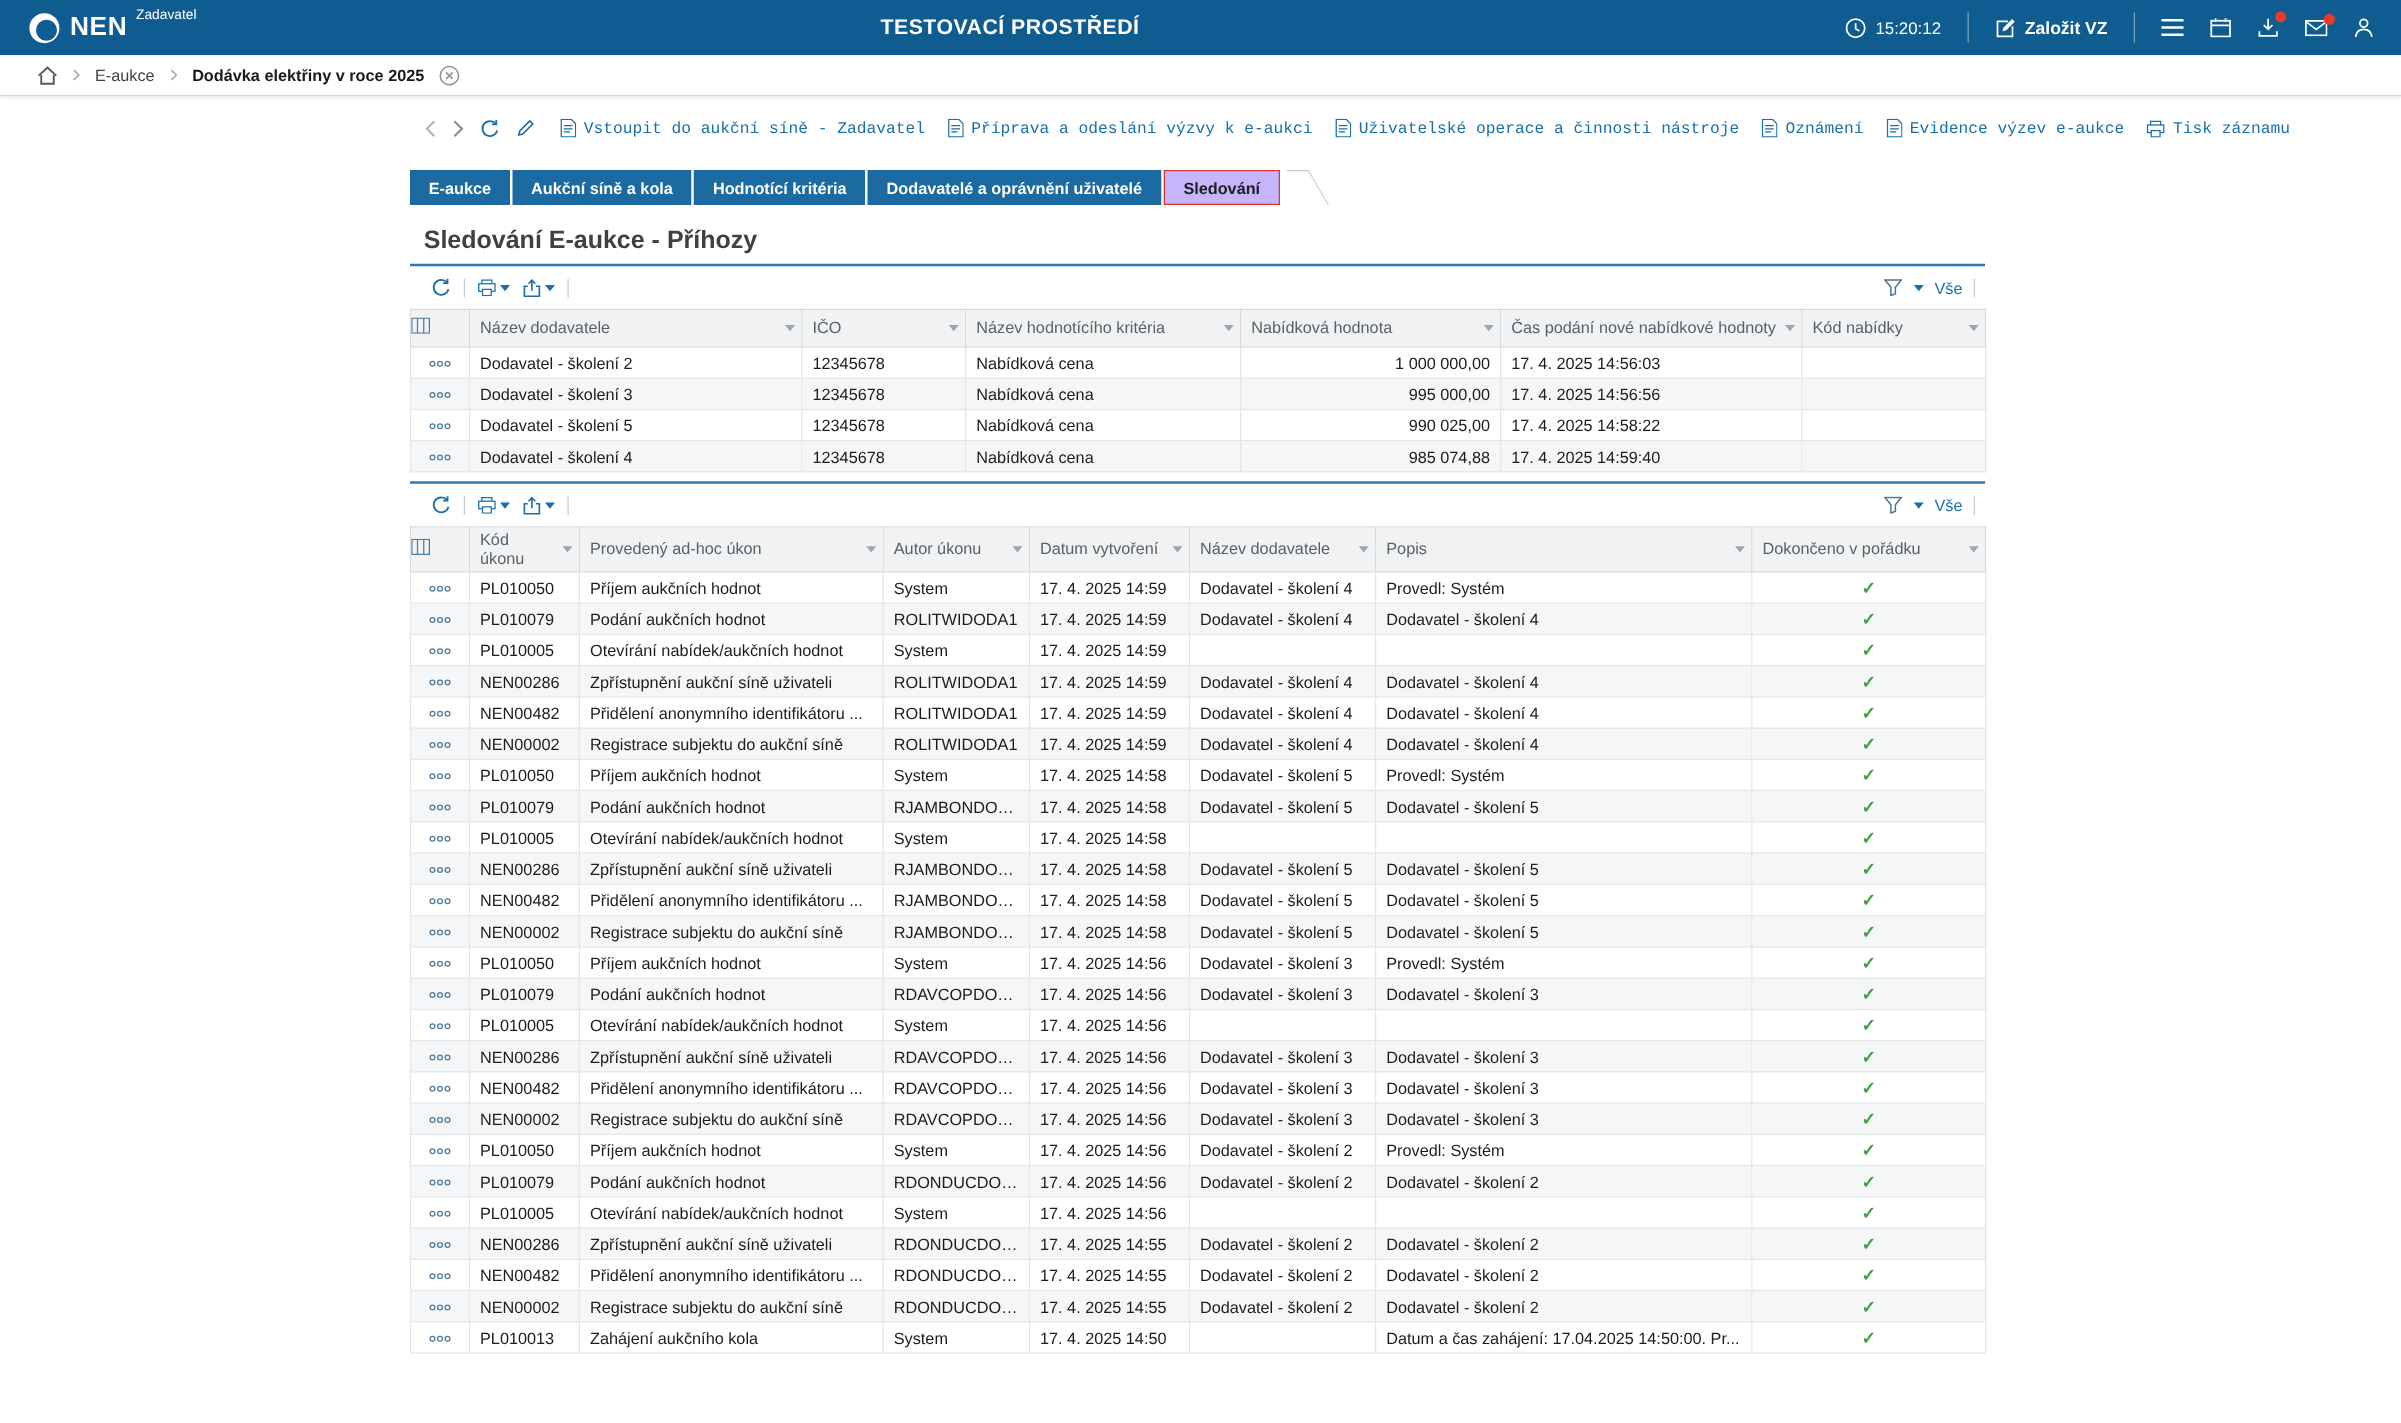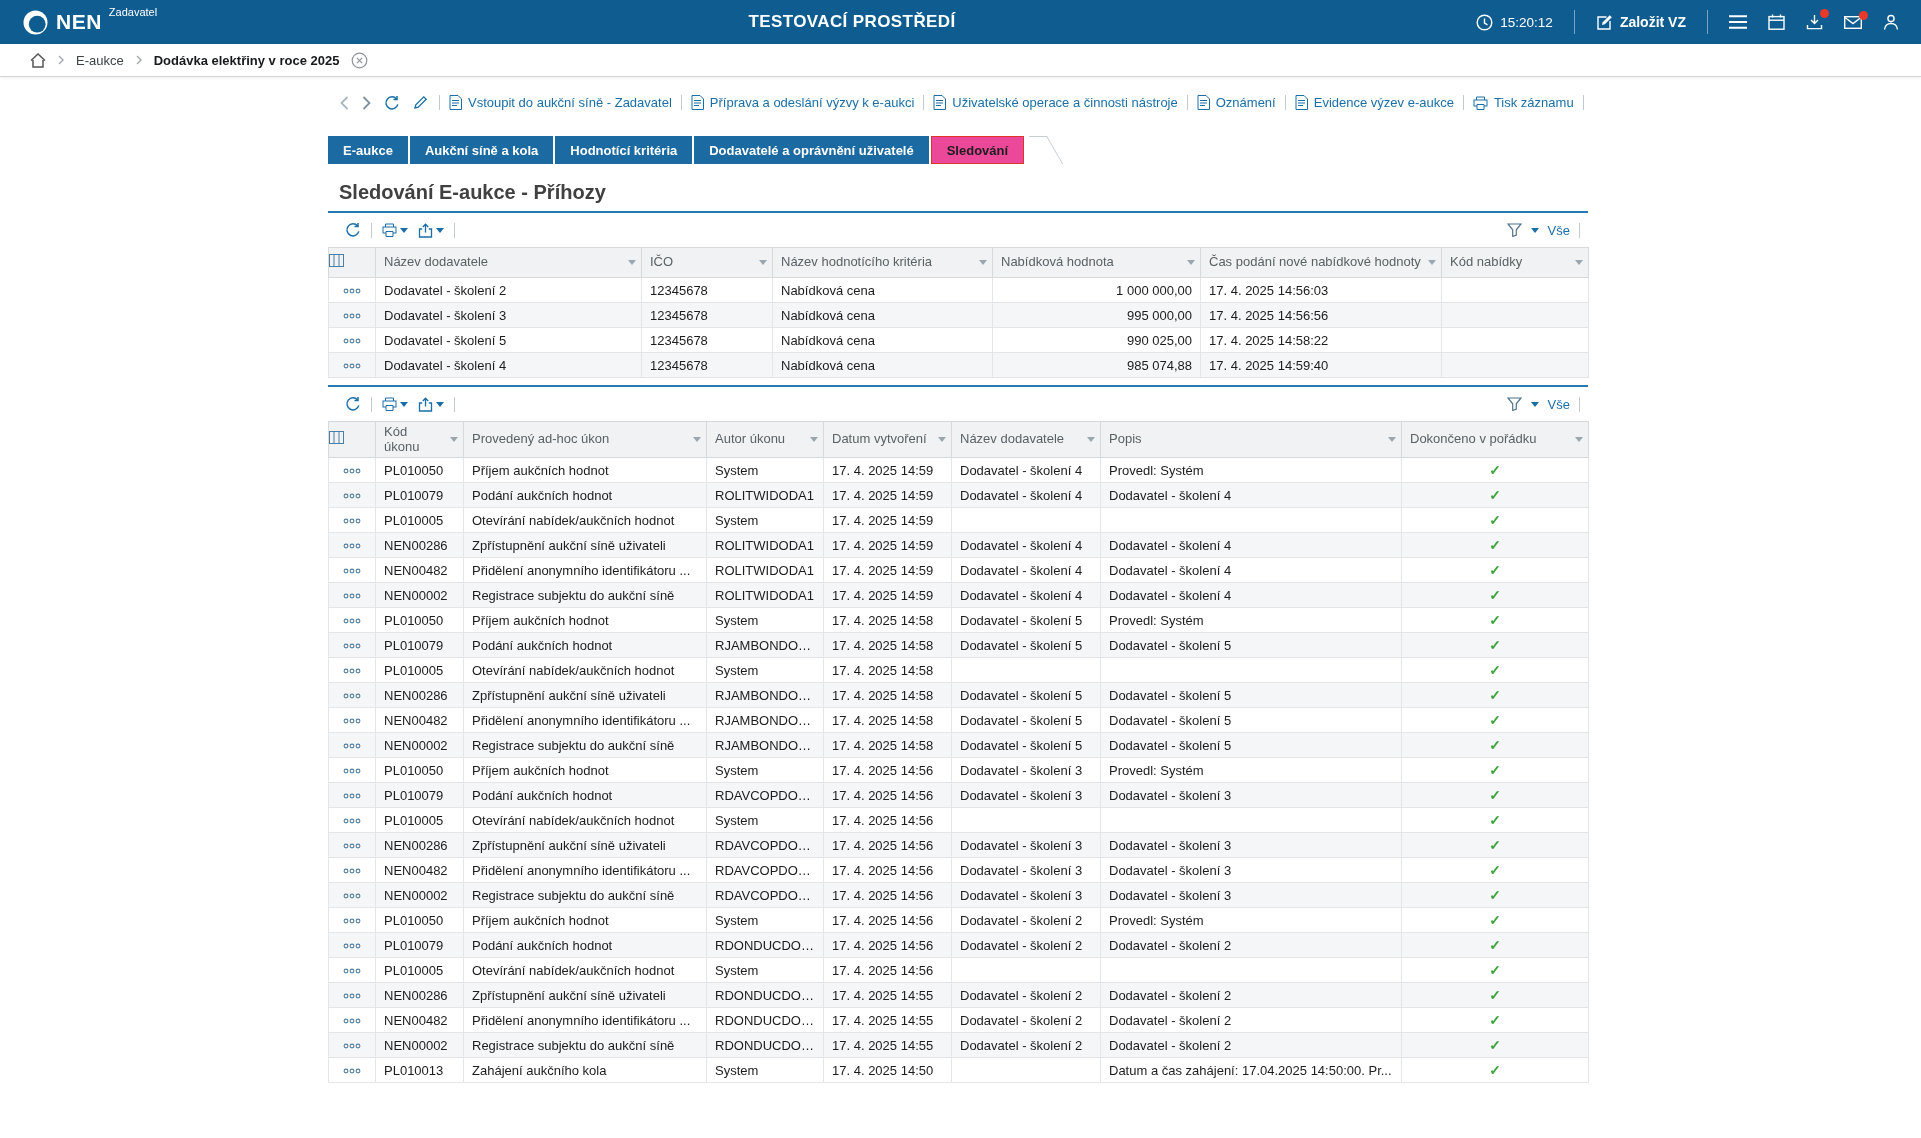--- a/index.html
+++ b/index.html
@@ -4,43 +4,43 @@
 <style>
   * { margin:0; padding:0; box-sizing:border-box; }
   html,body { width:1921px; height:1138px; background:#fff; overflow:hidden;
     font-family:"Liberation Sans", sans-serif; color:#222; }
   
   .topbar { position:relative; height:44px; background:#0e5c90; display:flex; align-items:center;
     color:#fff; padding:0 22px 0 22px; }
   .brand { display:flex; align-items:center; gap:7px; cursor:pointer; }
   .brand-name { font-size:21px; font-weight:bold; letter-spacing:.5px; }
   .brand-sub { font-size:11px; align-self:flex-end; margin-bottom:20px; }
-  .env-title { position:absolute; left:852px; transform:translateX(-50%); font-size:17px; font-weight:bold; letter-spacing:.4px; }
+  .env-title { position:absolute; left:808px; transform:translateX(-50%); font-size:17px; font-weight:bold; letter-spacing:.4px; }
   .topbar-right { margin-left:auto; display:flex; align-items:center; gap:21px; }
   .tb-group { display:flex; align-items:center; gap:7px; font-size:13.5px; }
   .tb-bold { font-weight:bold; font-size:14px; cursor:pointer; }
   .tb-sep { width:1px; height:24px; background:rgba(255,255,255,.45); }
   .badge-wrap { position:relative; display:flex; cursor:pointer; }
   .badge { position:absolute; top:-5px; right:-6px; width:9px; height:9px; border-radius:50%; background:#e8392b; }
   .tb-icon { display:flex; cursor:pointer; }
   
   .breadcrumb { height:33px; background:#fff; border-bottom:1px solid #d4d4d4; box-shadow:0 1px 3px rgba(0,0,0,.07);
     display:flex; align-items:center; gap:12px; padding-left:30px; font-size:13px; color:#3c4247; }
   .crumb-current { font-weight:bold; color:#17191b; }
   
   .content { margin-left:328px; width:1260px; }
   .cmd-row { margin-top:12px; height:27px; display:flex; align-items:center; gap:9px; padding-left:10px; font-size:13px; }
-  .cmd-link { display:flex; align-items:center; gap:6px; color:#1a6fa8; cursor:pointer; white-space:nowrap; }
+  .cmd-link { display:flex; align-items:center; gap:6px; color:#1a6fa8; cursor:pointer; white-space:nowrap;font-family:Liberation Mono, monospace; }
   .vsep { width:1px; height:15px; background:#c4cbd0; }
   .nav-btn { display:flex; cursor:pointer; padding:0 2px; }
   
   .tabs { margin-top:20px; display:flex; height:28px; }
   .tab { background:#1b6aa2; color:#fff; font-weight:bold; font-size:13px; padding:0 15px;
     display:flex; align-items:center; margin-right:2px; cursor:pointer; white-space:nowrap; }
-  .tab.active { background:#ec4899; color:#1d1d1d; border:1px solid #dc352a; }
+  .tab.active { background:#c4b5fd; color:#1d1d1d; border:1px solid #dc352a; }
   .tab-tail { width:18px; height:28px; background:#fff; border-right:1px solid #c8cdd1; border-top:1px solid #c8cdd1;
     transform:skewX(30deg); transform-origin:0 0; margin-left:3px; }
   
   .section-title { font-size:20px; font-weight:bold; color:#404040; padding-left:11px; }
   .m1 { margin-top:17px; } .m2 { margin-top:24px; }
   .rule { height:2px; background:#2b79b3; margin-top:7px; }
   .gtoolbar { height:34px; display:flex; align-items:center; gap:10px; padding:0 8px 0 17px; }
   .gtb-right { margin-left:auto; display:flex; align-items:center; gap:9px; }
   .vse { color:#1a6fa8; font-size:13px; cursor:pointer; }
   .icon-btn { display:flex; align-items:center; gap:3px; cursor:pointer; }

